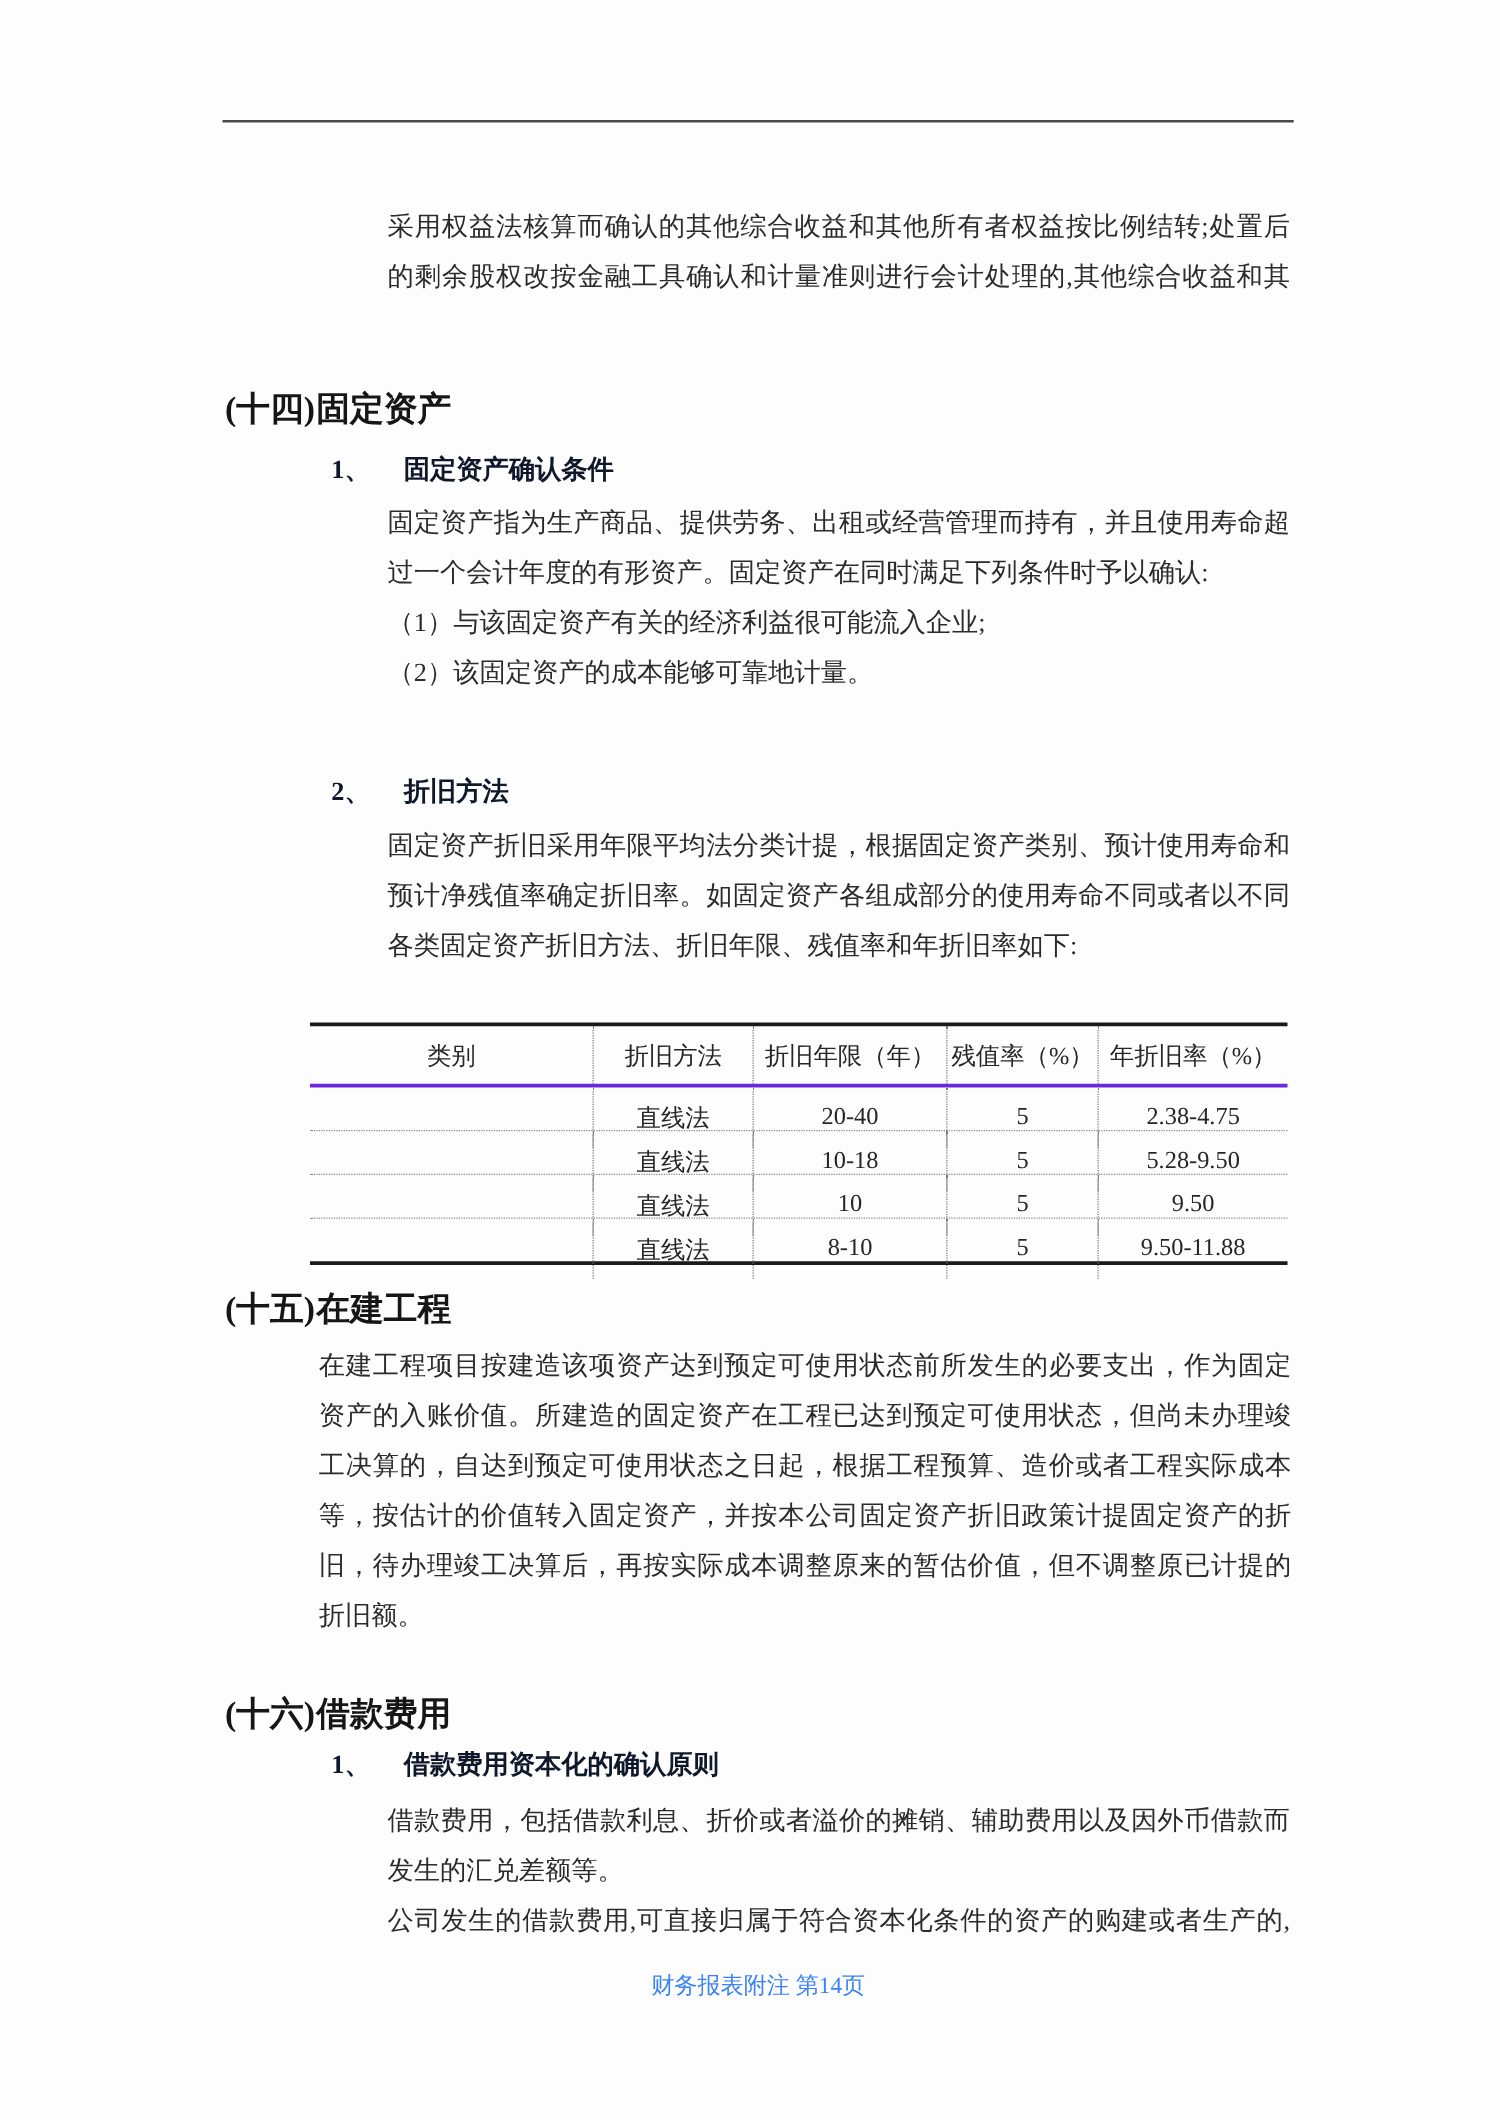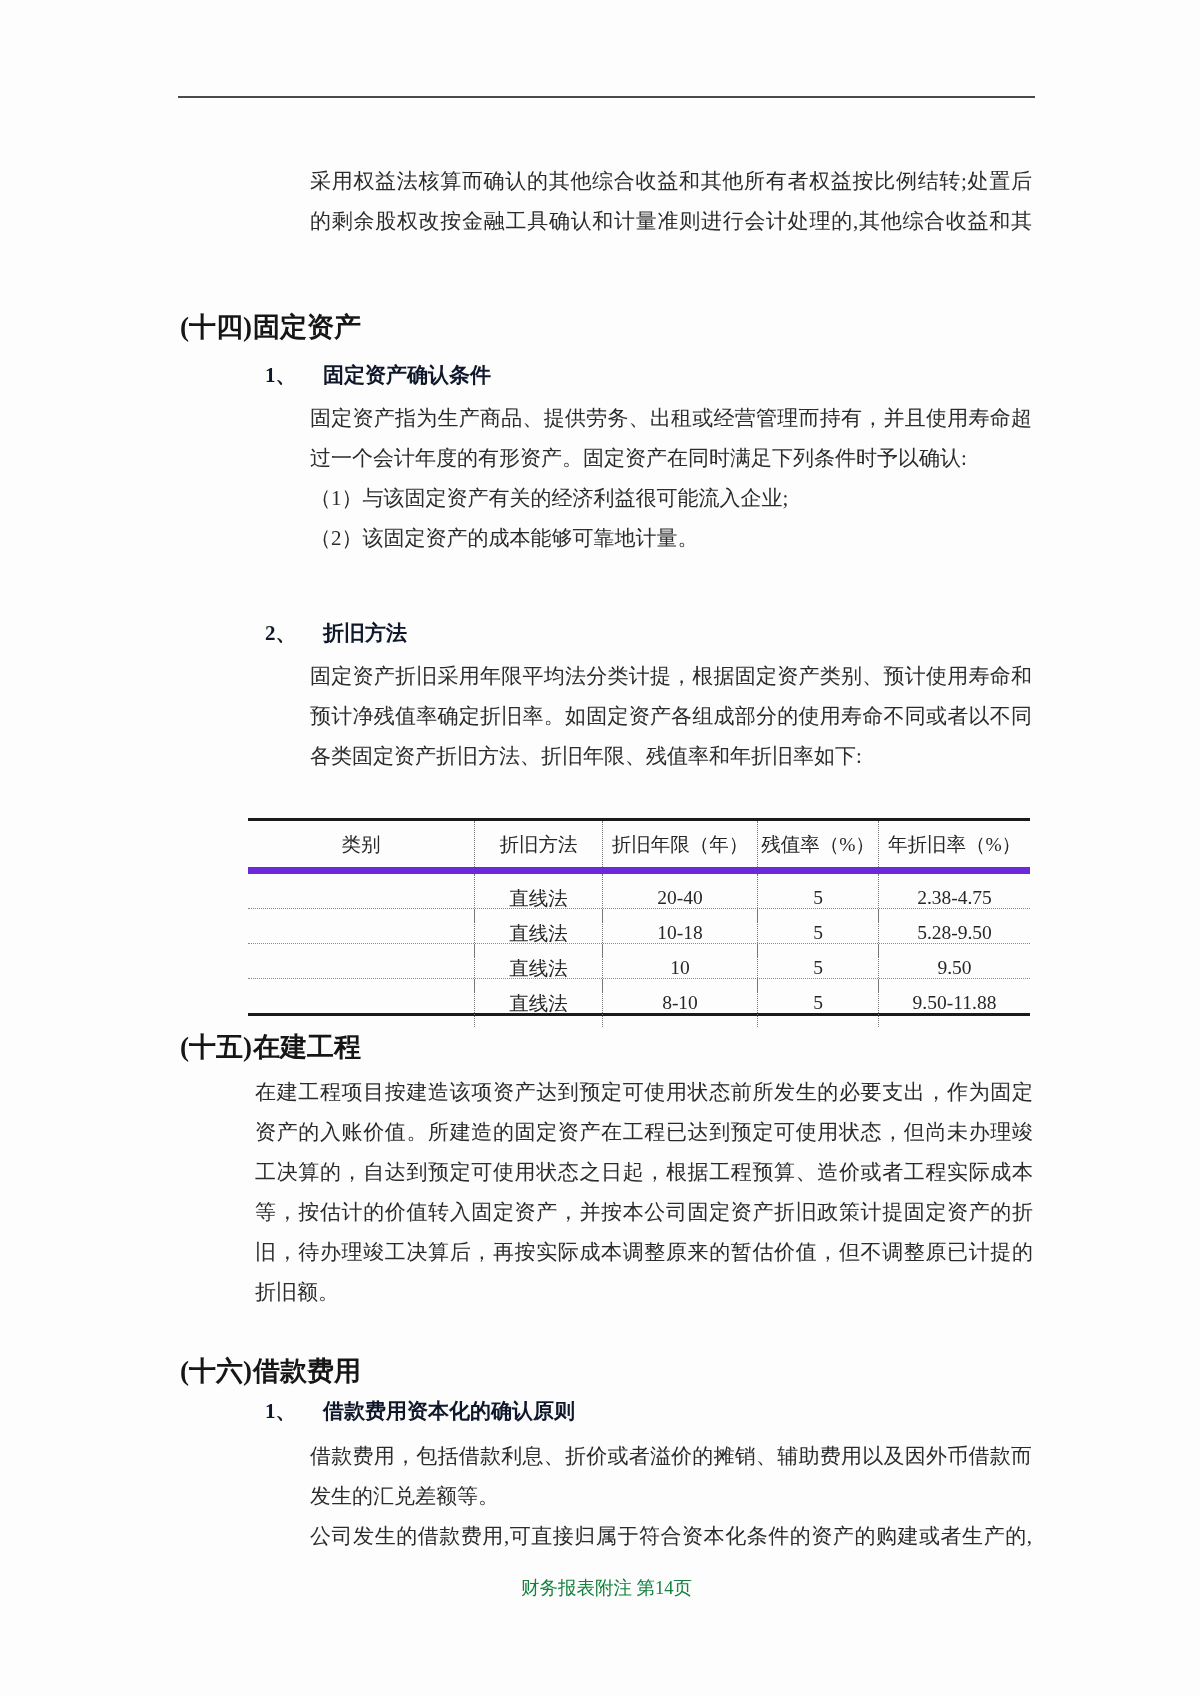--- a/index.html
+++ b/index.html
@@ -23,32 +23,32 @@
   .sec-row .sec-num { display:inline-block; width:73px; }
   .sub-row { position:absolute; font-size:21px; font-weight:bold; color:#0f172a; line-height:30px; white-space:nowrap; }
   .sub-row .sub-num { display:inline-block; width:58px; }
   
   .dep-table {
     position:absolute; left:248px; top:818px; width:782px;
     border-top:3px solid #1a1a1a; border-bottom:3px solid #1a1a1a;
     font-size:19.5px; color:#262626;
   }
   .trow { display:grid; grid-template-columns:226px 128px 155px 121px 152px; }
-  .trow.head { height:46px; border-bottom:7px solid #6d28d9; }
+  .trow.head { height:46px; border-bottom:3px solid #6d28d9; }
   .trow.body { height:34px; border-bottom:1px dotted #8a8a8a; }
   .trow.body:last-child { border-bottom:none; }
   .tcell {
     display:flex; align-items:center; justify-content:center;
     border-left:1px dotted #777; overflow:hidden;
   }
   .tcell:first-child { border-left:none; }
   .trow.body .tcell:first-child { justify-content:flex-start; padding-left:12px;margin-top:48px; }
   .footer {
     position:absolute; left:178px; top:1575px; width:857px;
-    text-align:center; font-size:18.5px; color:#15803d;
+    text-align:center; font-size:18.5px; color:#3b82f6;
   }
 </style>
 </head>
 <body>
 
 <div class="page">
 
   <div class="toprule"></div>
 
   <div class="para" style="left:310px; top:161px; width:722px;">

